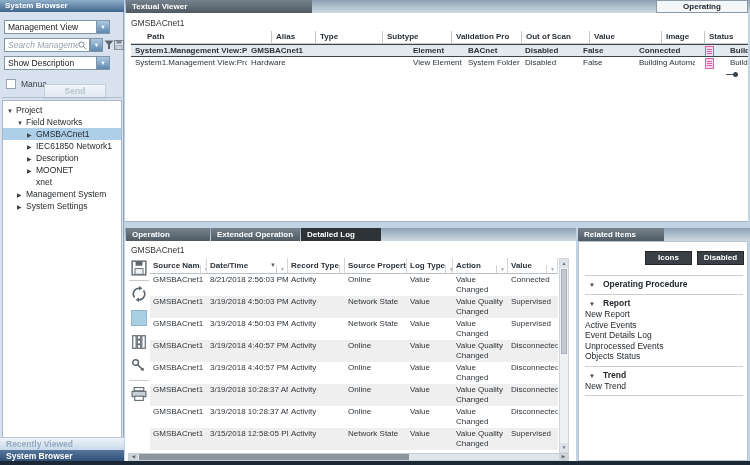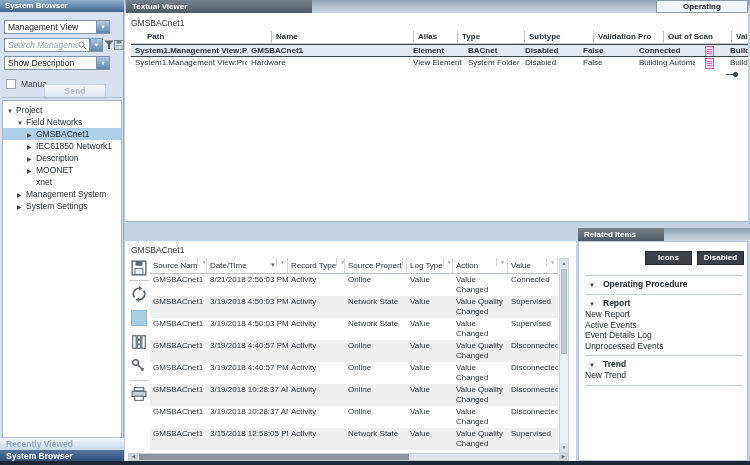--- a/index.html
+++ b/index.html
@@ -63,22 +63,22 @@
   
   .log-strip{left:125px;top:228px;width:451px;}
   .log-content{position:absolute;left:125px;top:241px;width:451px;height:220px;background:#fff;overflow:hidden;}
   .log-tab{cursor:default;}
   .toolcol{position:absolute;left:3px;top:17px;width:24px;height:200px;}
   .tool-icon{position:absolute;left:3px;width:16px;height:16px;}
   .tool-sep{position:absolute;left:1px;width:20px;height:1px;background:#c4cad0;}
   .swatch{background:#a9cfe2;border:1px solid #8fb6cc;}
   .log-table{position:absolute;left:25px;top:17px;width:408px;}
   .log-hrow{display:flex;height:16px;border-bottom:1px solid #b9c0c6;background:#fff;}
-  .log-hcell{position:relative;font-size:8px;font-weight:normal;color:#2b3238;line-height:15px;padding-left:3px;
-    border-right:1px solid #d4d8dc;white-space:nowrap;overflow:hidden;flex:none;display:flex;align-items:flex-start;}
+  .log-hcell{position:relative;font-size:8px;font-weight:bold;color:#2b3238;line-height:15px;padding-left:3px;
+    border-right:1px solid #d4d8dc;white-space:nowrap;overflow:hidden;flex:none;display:flex;align-items:flex-end;}
   .hfilter{margin-left:auto;padding:0 2px 0 3px;border-left:1px solid #cfd4d8;color:#9aa4ad;font-size:5px;line-height:8px;}
   .hsort{margin-left:auto;color:#5c666e;font-size:6px;padding-left:3px;}
   .hsort + .hfilter{margin-left:0;}
   .log-body{height:179px;overflow:hidden;}
   .log-row{display:flex;}
   .log-row:nth-child(even){background:#efefef;}
   .log-cell{font-size:8px;color:#2e353b;line-height:10px;padding:1px 2px 1px 3px;flex:none;overflow:hidden;min-height:12px;}
   .nowrap{white-space:nowrap;}
   .vscroll{position:absolute;left:434px;top:17px;width:10px;height:195px;background:#eef1f4;border:1px solid #cfd6db;}
   .vscroll .arr{position:absolute;left:0;width:8px;height:9px;font-size:5px;color:#6b7680;text-align:center;line-height:9px;background:#dde3e8;}
@@ -175,21 +175,20 @@
     <div class="white-tab" style="left:531px;width:92px;">
       <span>Operating</span>
     </div>
   </div>
   <div class="tv-content">
     <div class="obj-label" style="left:6px;top:5px;">GMSBACnet1</div>
     <div class="pin-icon"></div>
     <div class="tv-table">
       <div class="tv-hrow" id="tv-head">
           <div class="tv-hcell" style="width: 116px;">Path</div>
-          <div class="tv-hcell" style="width: 130px;">Name</div>
           <div class="tv-hcell" style="width: 32px;">Alias</div>
           <div class="tv-hcell" style="width: 55px;">Type</div>
           <div class="tv-hcell" style="width: 57px;">Subtype</div>
           <div class="tv-hcell" style="width: 58px;">Validation Profile</div>
           <div class="tv-hcell" style="width: 56px;">Out of Scan</div>
           <div class="tv-hcell" style="width: 60px;">Value</div>
           <div class="tv-hcell" style="width: 31px;">Image</div>
           <div class="tv-hcell" style="width: 44px;">Status</div>
         </div>
       <div id="tv-body">
@@ -218,20 +217,25 @@
             <div class="tv-cell" style="width: 60px;">Building Automat...</div>
             <div class="tv-cell" style="width: 31px;">
               <div class="doc-icon"></div>
             </div>
             <div class="tv-cell" style="width: 44px;">Buildi</div>
           </div>
         </div>
     </div>
   </div>
 
+  <div class="panel-strip log-strip" id="log-tabs">
+      <div class="dark-tab log-tab" style="left: 1px; width: 84px;">Operation</div>
+      <div class="dark-tab log-tab" style="left: 86px; width: 89px;">Extended Operation</div>
+      <div class="dark-tab log-tab active-tab" style="left: 176px; width: 80px;">Detailed Log</div>
+    </div>
   <div class="log-content">
     <div class="obj-label" style="left:6px;top:4px;">GMSBACnet1</div>
 
     <div class="toolcol">
       <svg class="tool-icon" style="top:2px" width="14" height="14" viewBox="0 0 14 14">
         <rect x="1" y="1" width="12" height="12" fill="none" stroke="#5c666e" stroke-width="1.2"></rect>
         <rect x="4" y="1" width="6" height="4" fill="#5c666e"></rect>
         <rect x="3.5" y="7.5" width="7" height="5" fill="#eef1f4" stroke="#5c666e" stroke-width="0.8"></rect>
       </svg>
       <div class="tool-sep" style="top:22px"></div>
@@ -401,20 +405,21 @@
     <span class="rel-btn" style="left:118px;width:47px;">Disabled</span>
     <div class="rel-list" id="rel-list">
         <div class="rel-hr"></div>
         <div class="rel-sec"><span class="sec-arrow">▼</span><span>Operating Procedure</span></div>
         <div class="rel-hr"></div>
         <div class="rel-sec"><span class="sec-arrow">▼</span><span>Report</span></div>
         <div class="rel-item">New Report</div>
         <div class="rel-item">Active Events</div>
         <div class="rel-item">Event Details Log</div>
         <div class="rel-item">Unprocessed Events</div>
+        <div class="rel-item">Objects Status</div>
         <div class="rel-hr"></div>
         <div class="rel-sec"><span class="sec-arrow">▼</span><span>Trend</span></div>
         <div class="rel-item">New Trend</div>
         <div class="rel-hr"></div>
       </div>
   </div>
 
   <div class="bottom-strip"></div>
 </div>
 

